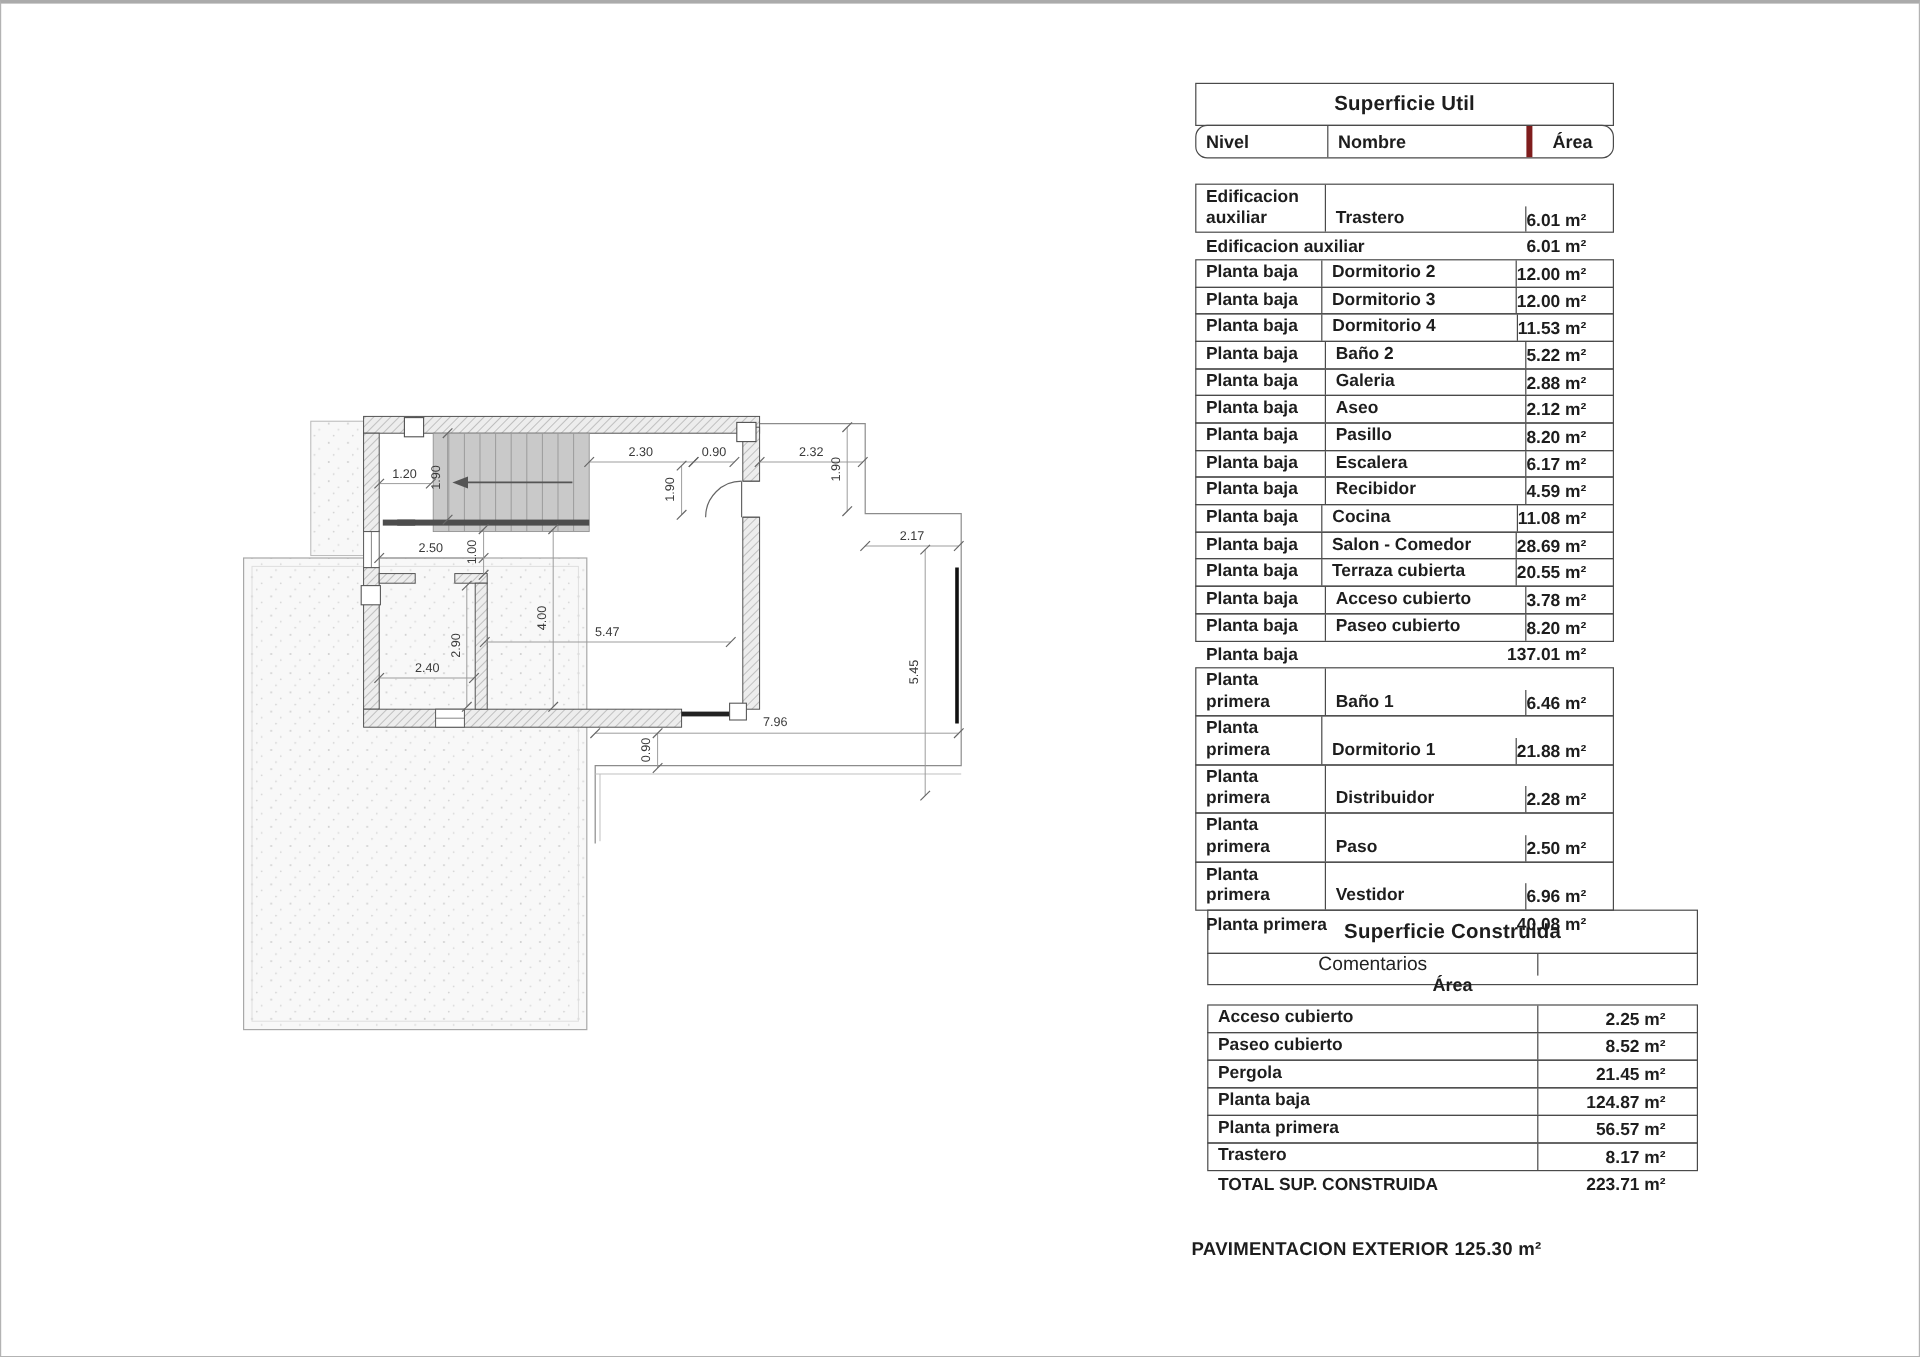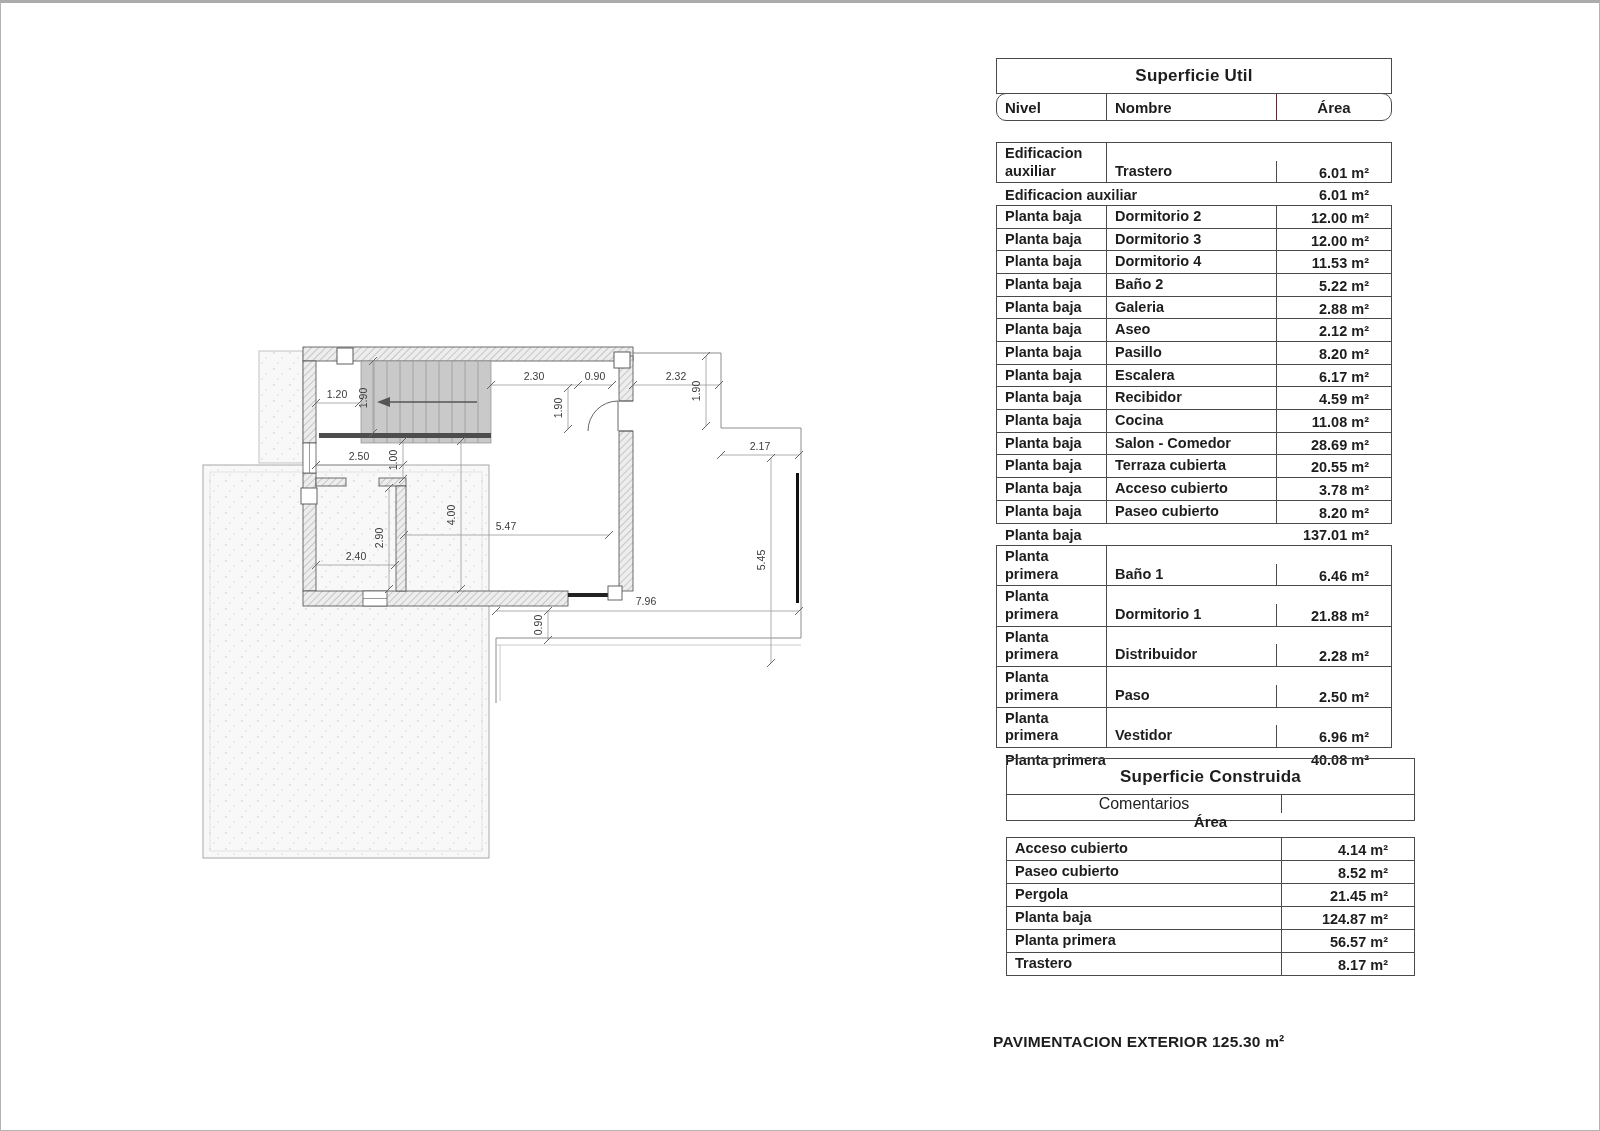--- a/index.html
+++ b/index.html
@@ -5,33 +5,33 @@
   html,body{margin:0;padding:0;background:#e9e9e9;}
   .sheet{
     position:relative;width:1600px;height:1131px;background:#ffffff;
     border:1px solid #b3b3b3;border-top:3px solid #ababab;box-sizing:border-box;
     font-family:"Liberation Sans", sans-serif;color:#1d1d1d;overflow:hidden;
   }
   .plan{position:absolute;left:190px;top:330px;width:620px;height:540px;}
 
   
   .tbl{position:absolute;box-sizing:border-box;}
-  .t1{left:995px;top:55px;width:396px;}
+  .t1{left:995px;top:66px;width:349px;}
   .t2{left:1005px;top:755px;width:409px;}
   .t-title{border:1px solid #4a4a4a;text-align:center;font-weight:700;font-size:17px;
            letter-spacing:.2px;box-sizing:border-box;}
   .t1 .t-title{height:36px;line-height:34px;}
   .t2 .t-title{height:37px;line-height:35px;}
   .t-head{display:flex;align-items:stretch;border:1px solid #4a4a4a;margin-top:-1px;
           box-sizing:border-box;font-weight:700;font-size:15px;}
   .t1 .t-head{height:28px;border-radius:10px;}
   .t2 .t-head{height:27px;flex-direction:column;}
   .hc{display:flex;align-items:center;box-sizing:border-box;}
   .h-nivel{width:110px;padding-left:8px;border-right:1px solid #4a4a4a;}
-  .h-nombre{width:170px;padding-left:8px;border-right:1px solid #7f1d1d;}
+  .h-nombre{width:170px;padding-left:8px;border-right:5px solid #7f1d1d;}
   .h-com{width:275px;justify-content:center;border-right:1px solid #4a4a4a;
          font-weight:400;font-size:16px;color:#222;}
   .h-area{flex:1;justify-content:center;}
   .t1 .t-body{margin-top:22px;}
   .t2 .t-body{margin-top:17px;}
   .trow{display:flex;align-items:flex-end;min-height:23.5px;margin-top:-1px;
         box-sizing:border-box;font-weight:700;font-size:14.5px;line-height:1.22;}
   .t2 .trow{min-height:24px;}
   .bordered{border:1px solid #4a4a4a;}
   .plain{border:1px solid transparent;}
@@ -318,21 +318,21 @@
 
   <section class="tbl t2">
     <div class="t-title">Superficie Construida</div>
     <div class="t-head">
       <div class="hc h-com">Comentarios</div>
       <div class="hc h-area">Área</div>
     </div>
     <div class="t-body" id="t2-body">
         <div class="trow bordered">
           <div class="cell c-com">Acceso cubierto</div>
-          <div class="cell c-area">4.14 m²</div>
+          <div class="cell c-area">2.25 m²</div>
         </div>
         <div class="trow bordered">
           <div class="cell c-com">Paseo cubierto</div>
           <div class="cell c-area">8.52 m²</div>
         </div>
         <div class="trow bordered">
           <div class="cell c-com">Pergola</div>
           <div class="cell c-area">21.45 m²</div>
         </div>
         <div class="trow bordered">
@@ -340,17 +340,21 @@
           <div class="cell c-area">124.87 m²</div>
         </div>
         <div class="trow bordered">
           <div class="cell c-com">Planta primera</div>
           <div class="cell c-area">56.57 m²</div>
         </div>
         <div class="trow bordered">
           <div class="cell c-com">Trastero</div>
           <div class="cell c-area">8.17 m²</div>
         </div>
+        <div class="trow plain">
+          <div class="cell c-span">TOTAL SUP. CONSTRUIDA</div>
+          <div class="cell c-area">223.71 m²</div>
+        </div>
       </div>
   </section>
 
   <div class="footer-note">PAVIMENTACION EXTERIOR 125.30 m²</div>
 </div>
 
 </body></html>

